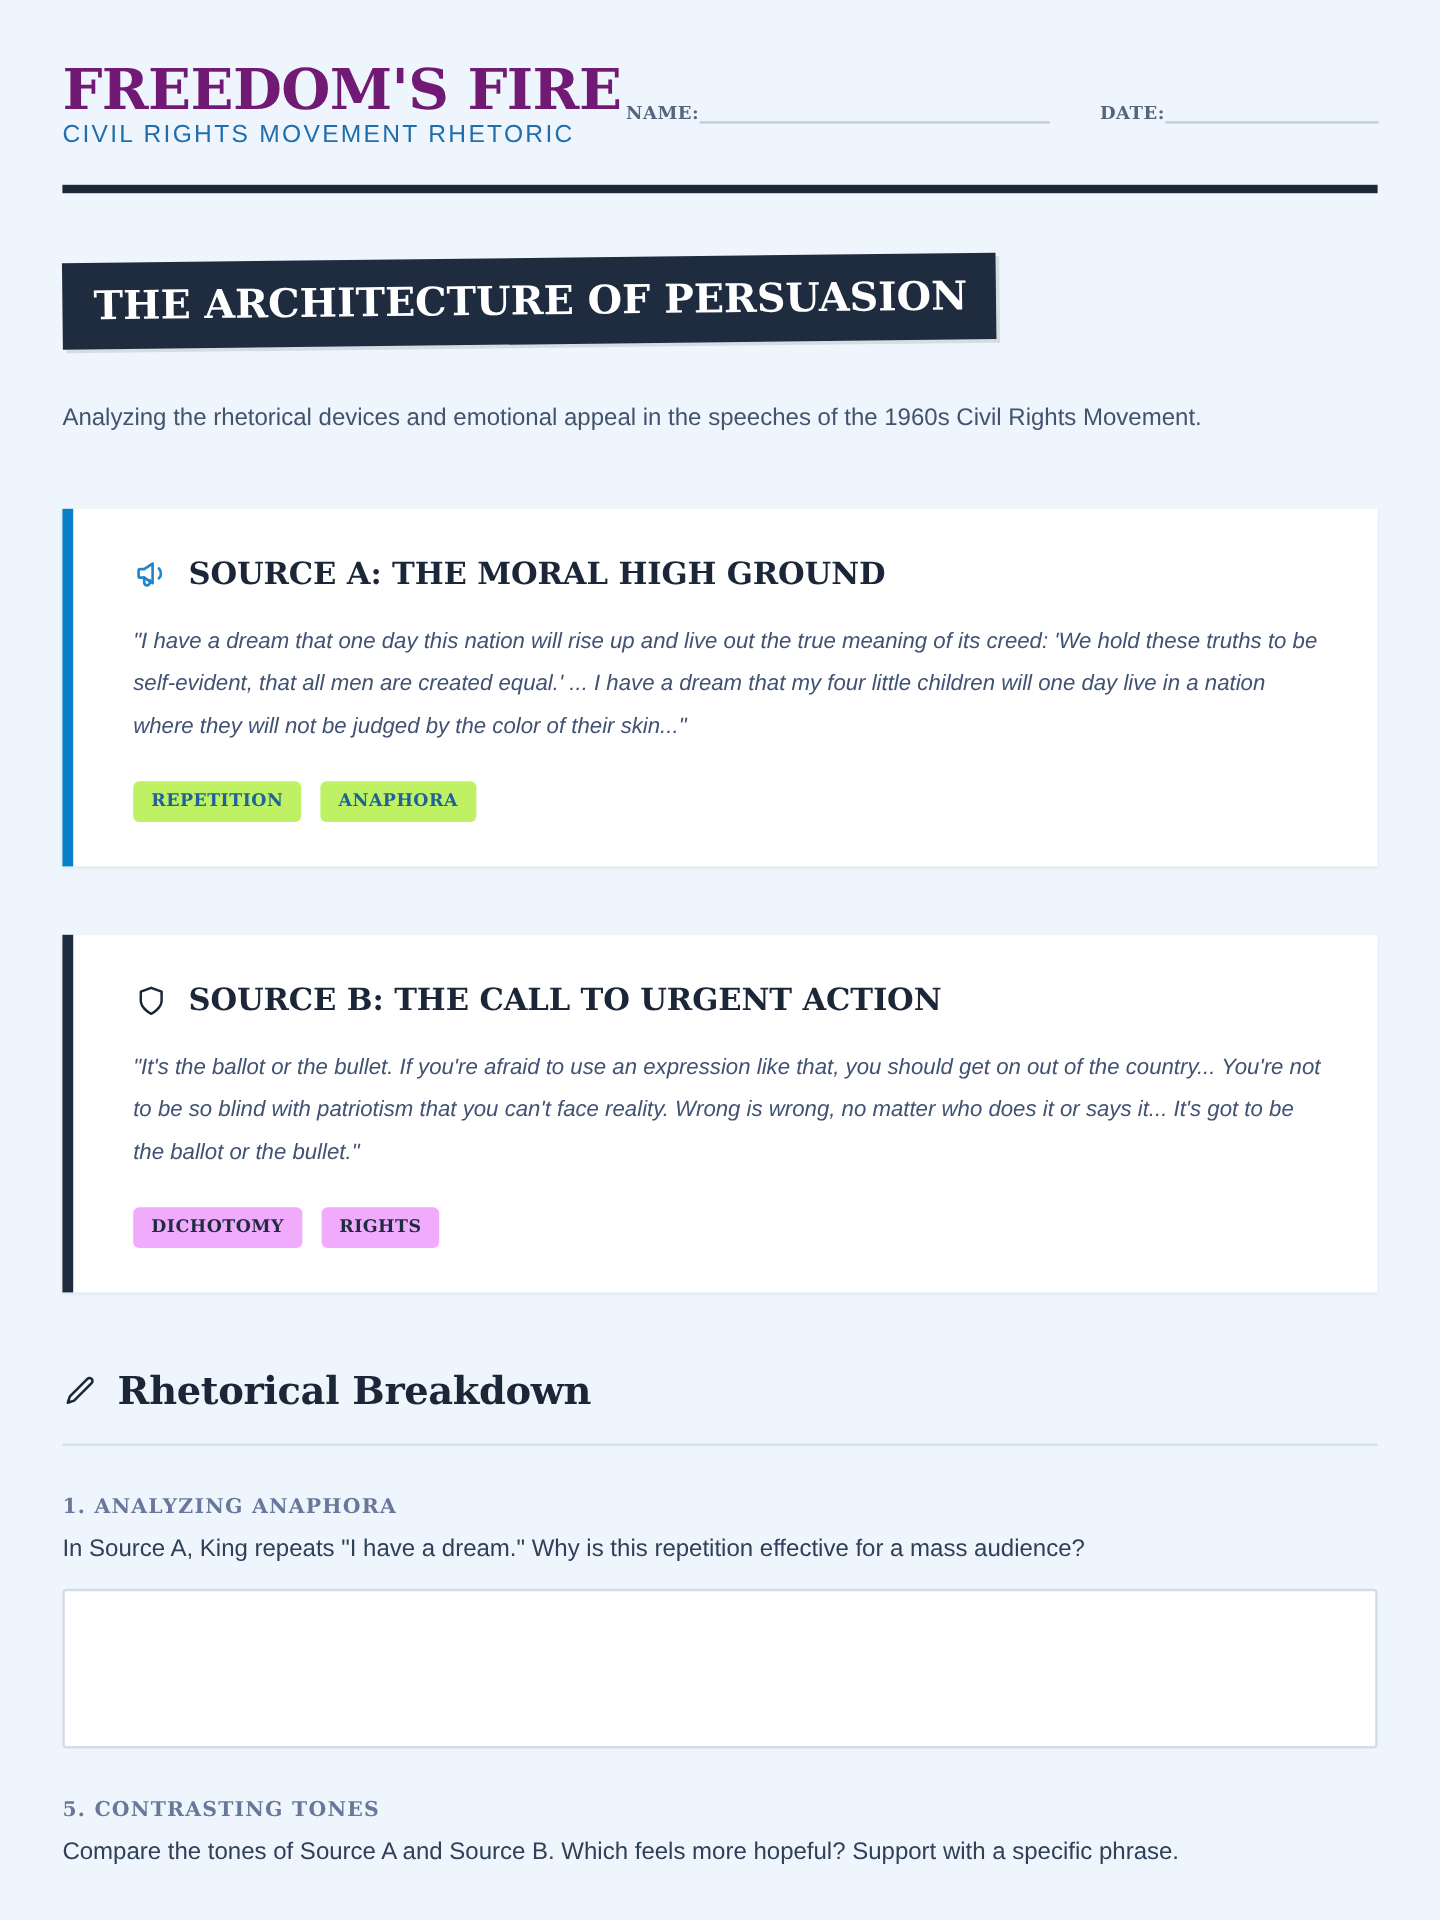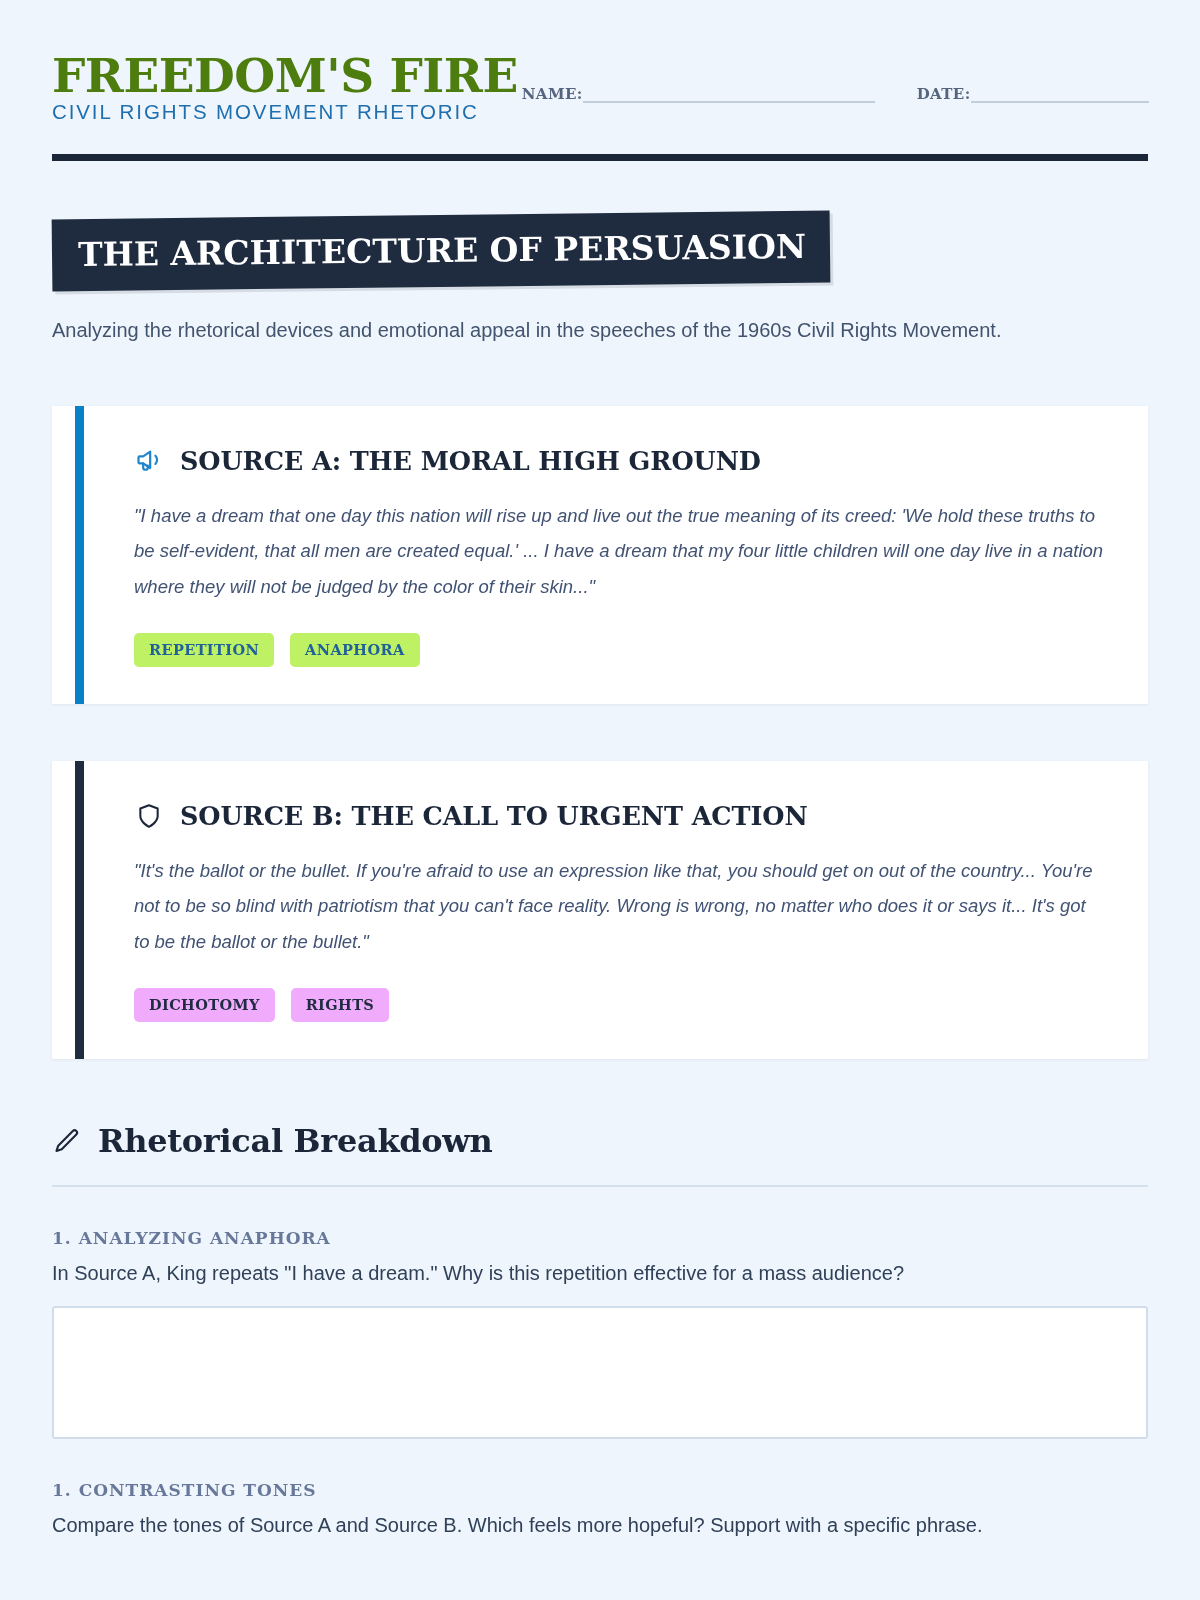--- a/index.html
+++ b/index.html
@@ -31,21 +31,21 @@
   }
 
   .brand { flex: 0 0 auto; }
 
   .brand-title {
     font-family: "DejaVu Serif", serif;
     font-weight: bold;
     font-size: 47px;
     line-height: 1.0;
     letter-spacing: -0.5px;
-    color: #4d7c0f;
+    color: #701a75;
     white-space: nowrap;
   }
 
   .brand-sub {
     font-family: "Liberation Sans", sans-serif;
     font-weight: normal;
     font-size: 20.5px;
     letter-spacing: 1.9px;
     color: #1f6fae;
     margin-top: 1px;
@@ -97,31 +97,30 @@
     padding: 16px 24px 17px 26px;
     transform: rotate(-0.65deg);
     box-shadow: 3px 3px 0 rgba(27,38,57,0.12);
     white-space: nowrap;
   }
 
   .intro {
     font-size: 20px;
     line-height: 1.78;
     color: #42536e;
-    margin-top: 26px;
+    margin-top: 44px;
     max-width: 990px;
   }
 
   
   .card {
     background: #ffffff;
     margin-top: 57px;
     display: flex;
     box-shadow: 0 1px 3px rgba(31,43,63,0.07);
-    padding-left: 23px;
   }
 
   .card-bar { width: 9px; flex: 0 0 9px; }
   .card-a .card-bar { background: #0a80c8; }
   .card-b .card-bar { background: #1f2b3f; }
 
   .card-body { flex: 1; padding: 40px 44px 37px 50px; }
 
   .card-head {
     display: flex;
@@ -301,17 +300,17 @@
   </div>
   <div class="section-rule"></div>
 
   <div class="question">
     <div class="q-label">1. ANALYZING ANAPHORA</div>
     <div class="q-text">In Source A, King repeats "I have a dream." Why is this repetition effective for a mass audience?</div>
     <div class="answer-box"></div>
   </div>
 
   <div class="question">
-    <div class="q-label">1. CONTRASTING TONES</div>
+    <div class="q-label">5. CONTRASTING TONES</div>
     <div class="q-text">Compare the tones of Source A and Source B. Which feels more hopeful? Support with a specific phrase.</div>
   </div>
 
 </div>
 
 </body></html>

